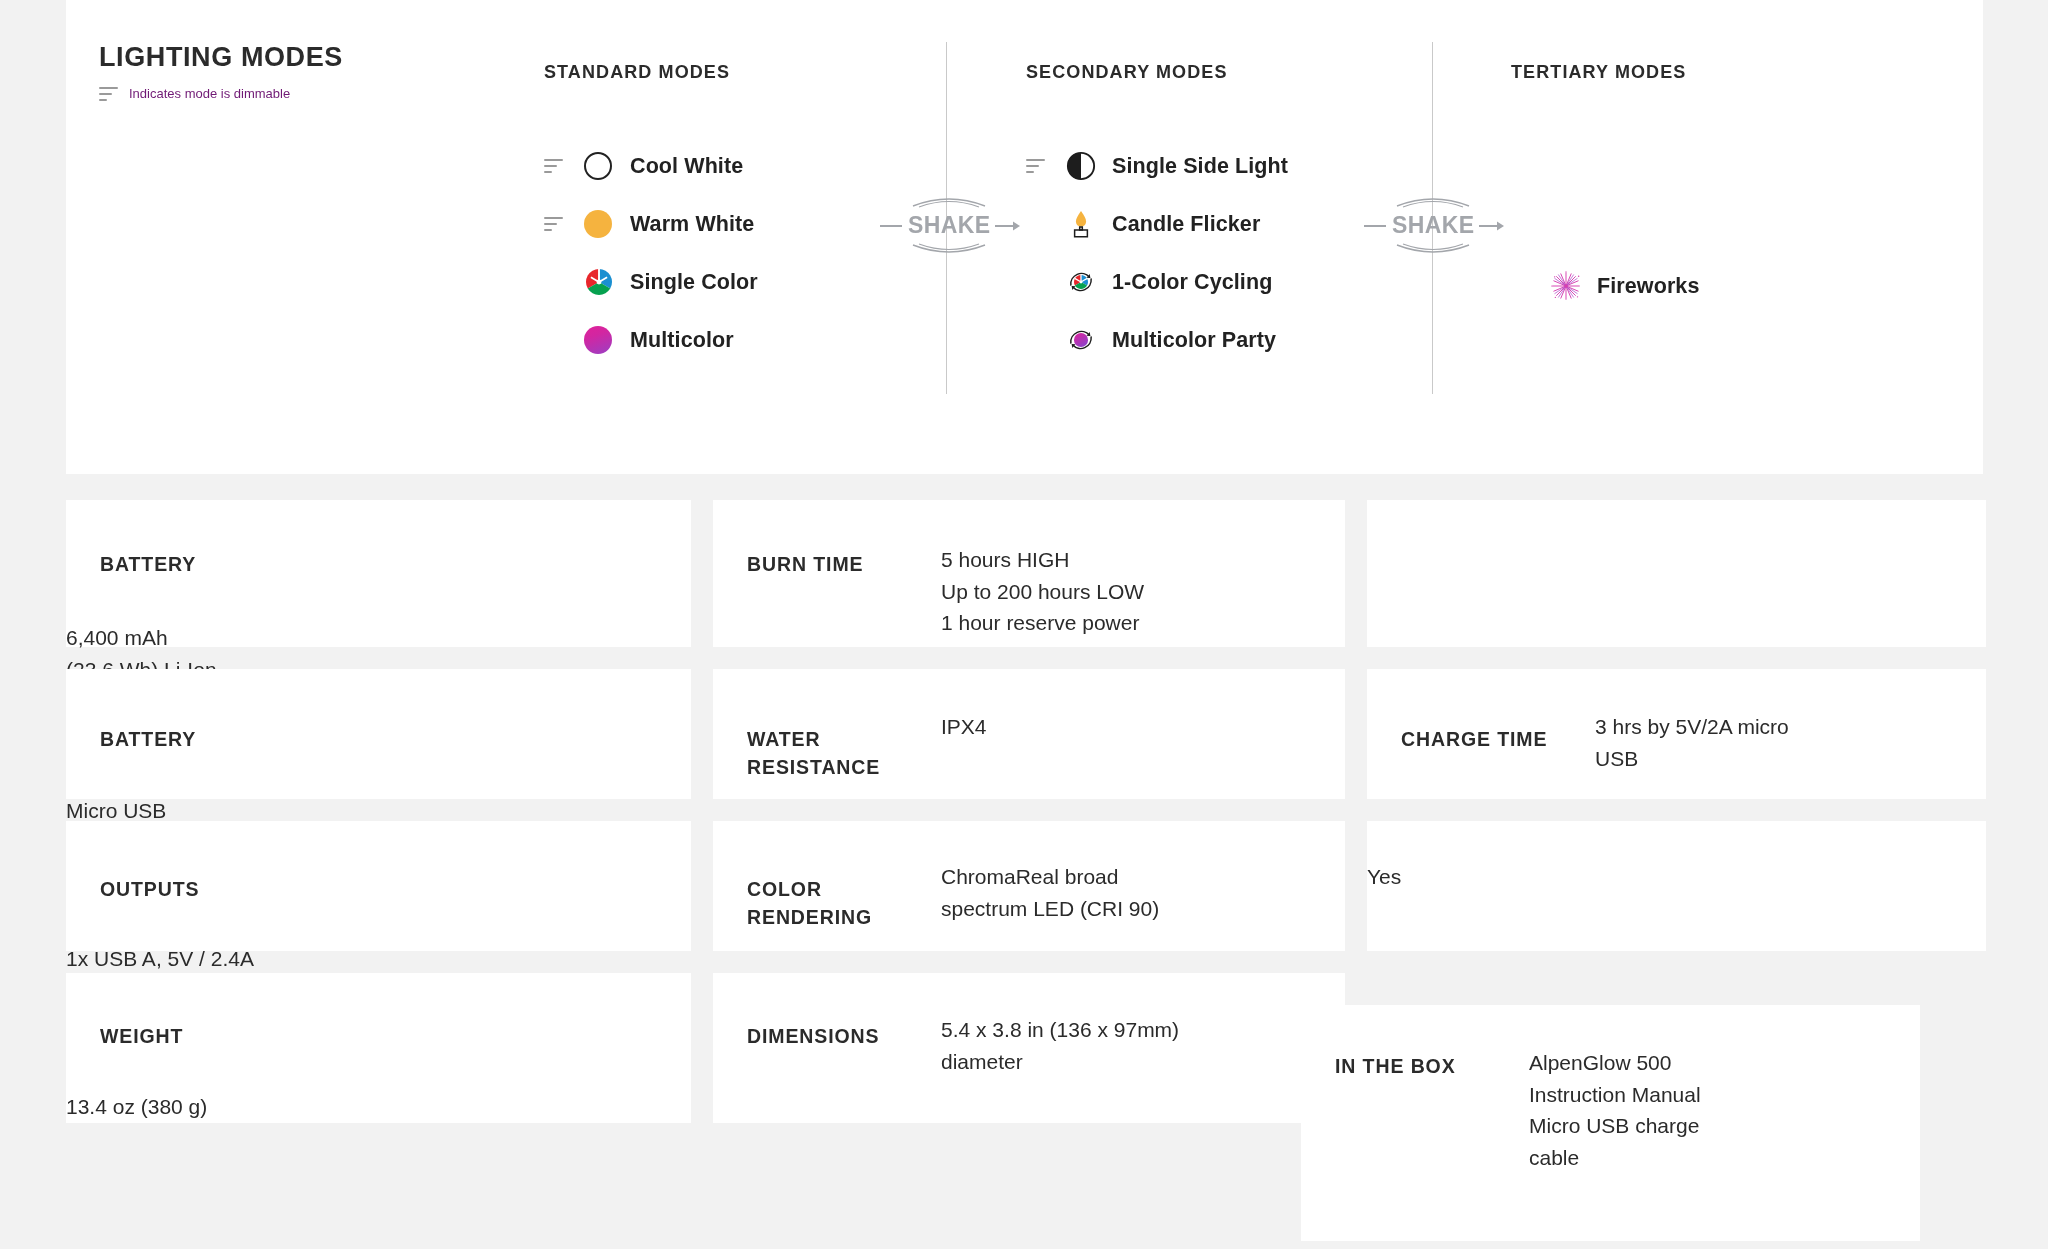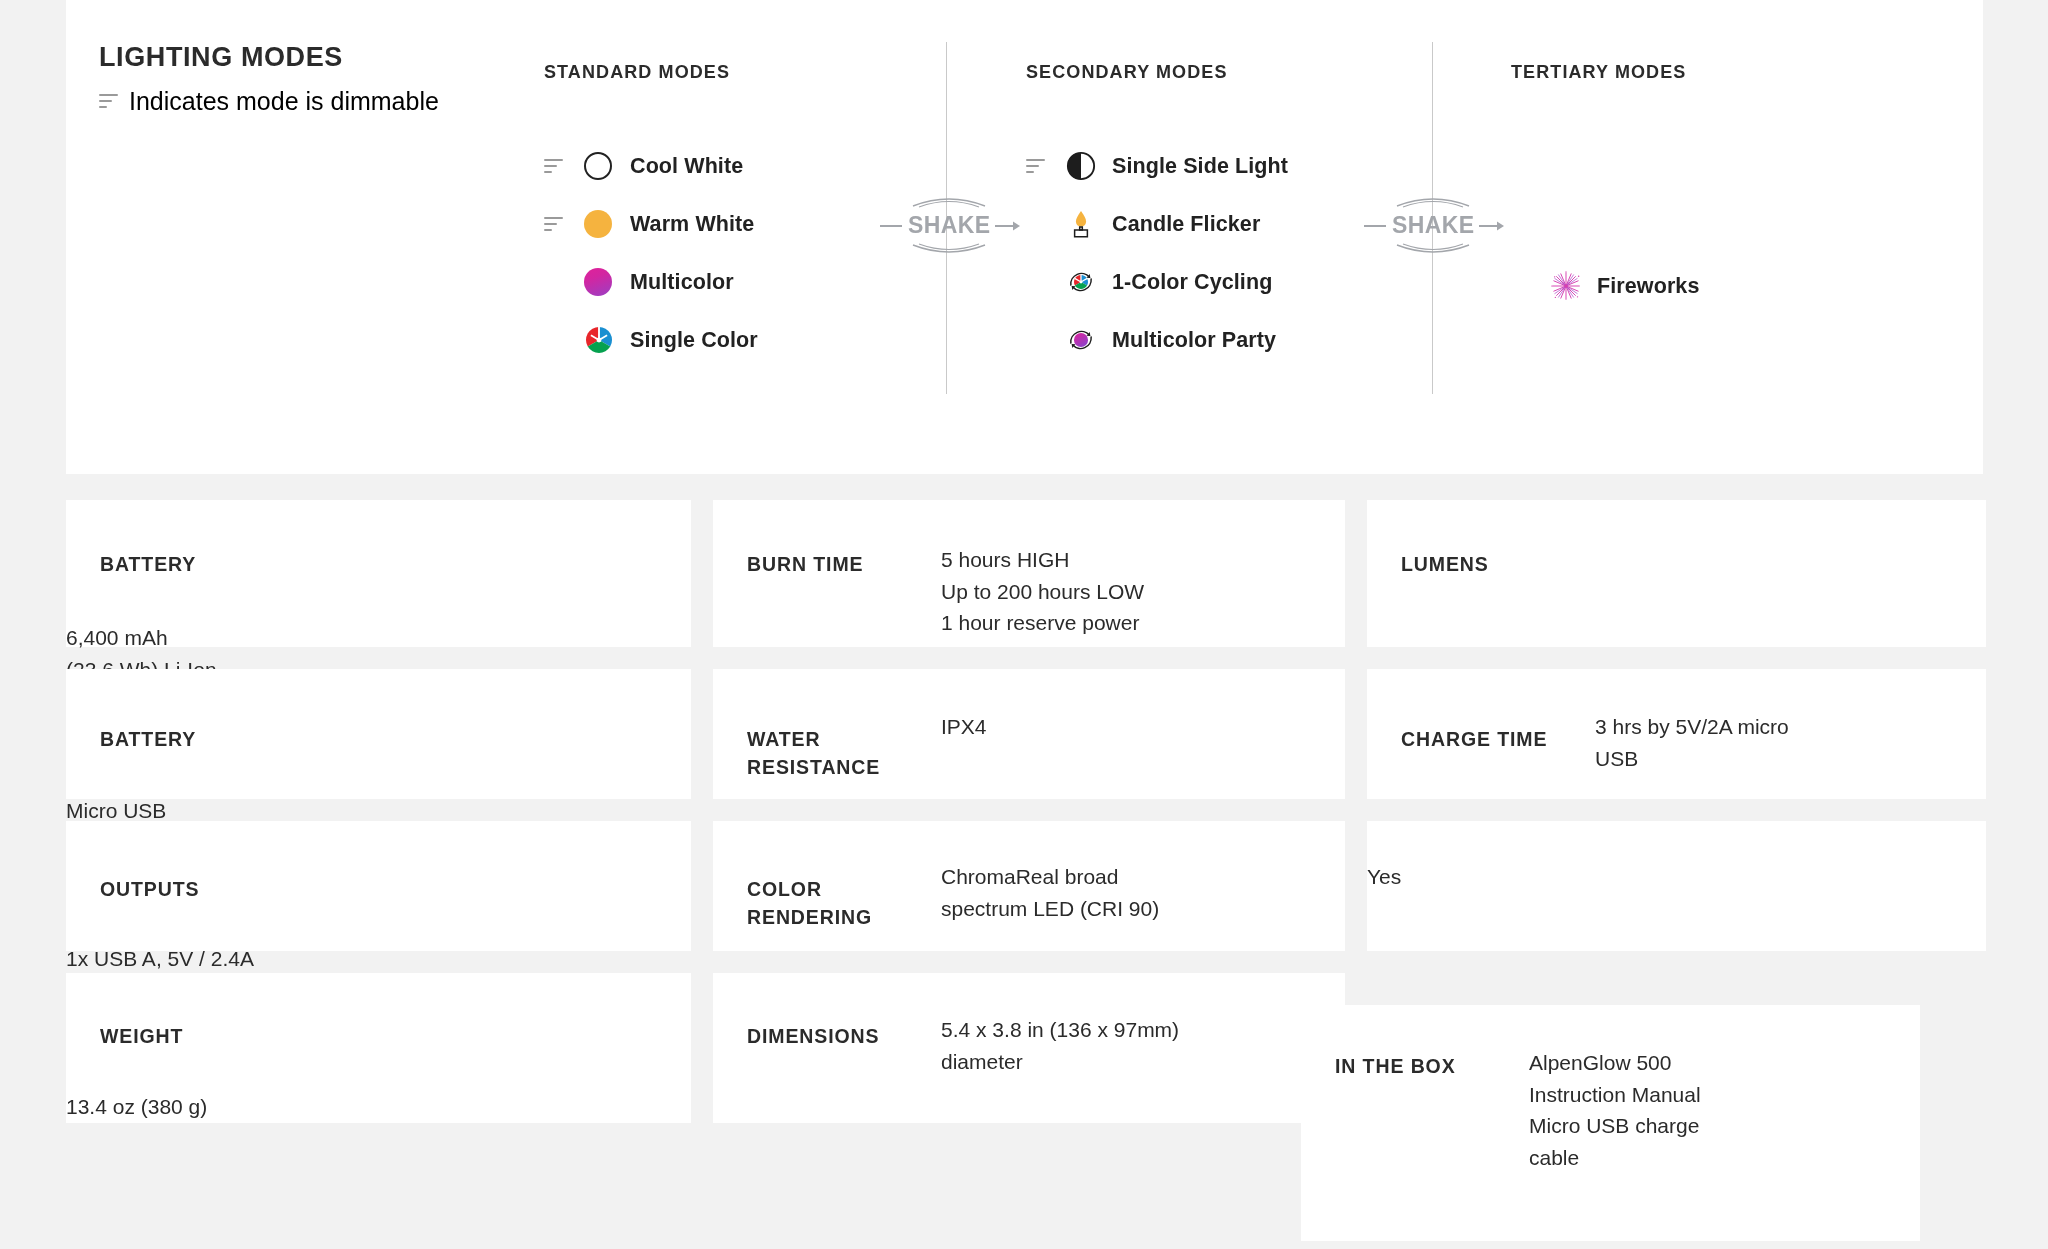--- a/index.html
+++ b/index.html
@@ -45,22 +45,22 @@
   }
 
   .dimmable-legend {
     display: flex;
     align-items: center;
     gap: 11px;
     margin-top: 13px;
   }
 
   .dimmable-legend .legend-text {
-    font-size: 25px;
-    color: #000000;
+    font-size: 13px;
+    color: #701a75;
     line-height: 1.2;
   }
 
   
   .dim-icon {
     display: inline-block;
     width: 19px;
     height: 16px;
     position: relative;
     flex: 0 0 auto;
@@ -321,39 +321,39 @@
           </span>
           <span class="icon-slot">
             <span class="ic-warm-white"></span>
           </span>
           <span class="mode-label">Warm White</span>
         </div>
 
         <div class="mode-row">
           <span class="dim-slot"></span>
           <span class="icon-slot">
-            <span class="ic-multicolor"></span>
-          </span>
-          <span class="mode-label">Multicolor</span>
-        </div>
-
-        <div class="mode-row">
-          <span class="dim-slot"></span>
-          <span class="icon-slot">
             <svg class="ic" viewBox="0 0 32 32">
               <path d="M16 16 L16 2 A14 14 0 0 0 4.0 23.0 Z" fill="#e8262b"></path>
               <path d="M16 16 L16 2 A14 14 0 0 1 28.0 23.0 Z" fill="#1a8fd1"></path>
               <path d="M16 16 L4.0 23.0 A14 14 0 0 0 28.0 23.0 Z" fill="#06a14f"></path>
               <circle cx="16" cy="16" r="2.6" fill="#ffffff"></circle>
               <rect x="15.0" y="1" width="2.0" height="15" fill="#ffffff"></rect>
               <rect x="15.0" y="14" width="2.0" height="12" fill="#ffffff" transform="rotate(120 16 16)"></rect>
               <rect x="15.0" y="14" width="2.0" height="12" fill="#ffffff" transform="rotate(-120 16 16)"></rect>
             </svg>
           </span>
           <span class="mode-label">Single Color</span>
+        </div>
+
+        <div class="mode-row">
+          <span class="dim-slot"></span>
+          <span class="icon-slot">
+            <span class="ic-multicolor"></span>
+          </span>
+          <span class="mode-label">Multicolor</span>
         </div>
 
       </div>
     </div>
 
     <div class="col col-secondary">
       <div class="col-head">SECONDARY MODES</div>
       <div class="mode-list">
 
         <div class="mode-row">
@@ -533,21 +533,20 @@
         <div class="spec-value">6,400 mAh
 (23.6 Wh) Li-Ion</div>
       </div>
       <div class="spec-card c2">
         <div class="spec-label">BURN TIME</div>
         <div class="spec-value">5 hours HIGH
 Up to 200 hours LOW
 1 hour reserve power</div>
       </div>
       <div class="spec-card c3">
-        <div class="spec-label">LUMENS</div>
       </div>
     </div>
     <div class="gap-row"></div>
 
     <div class="spec-row row-2">
       <div class="spec-card c1">
         <div class="spec-label">BATTERY</div>
         <div class="spec-value">Micro USB</div>
       </div>
       <div class="spec-card c2">

